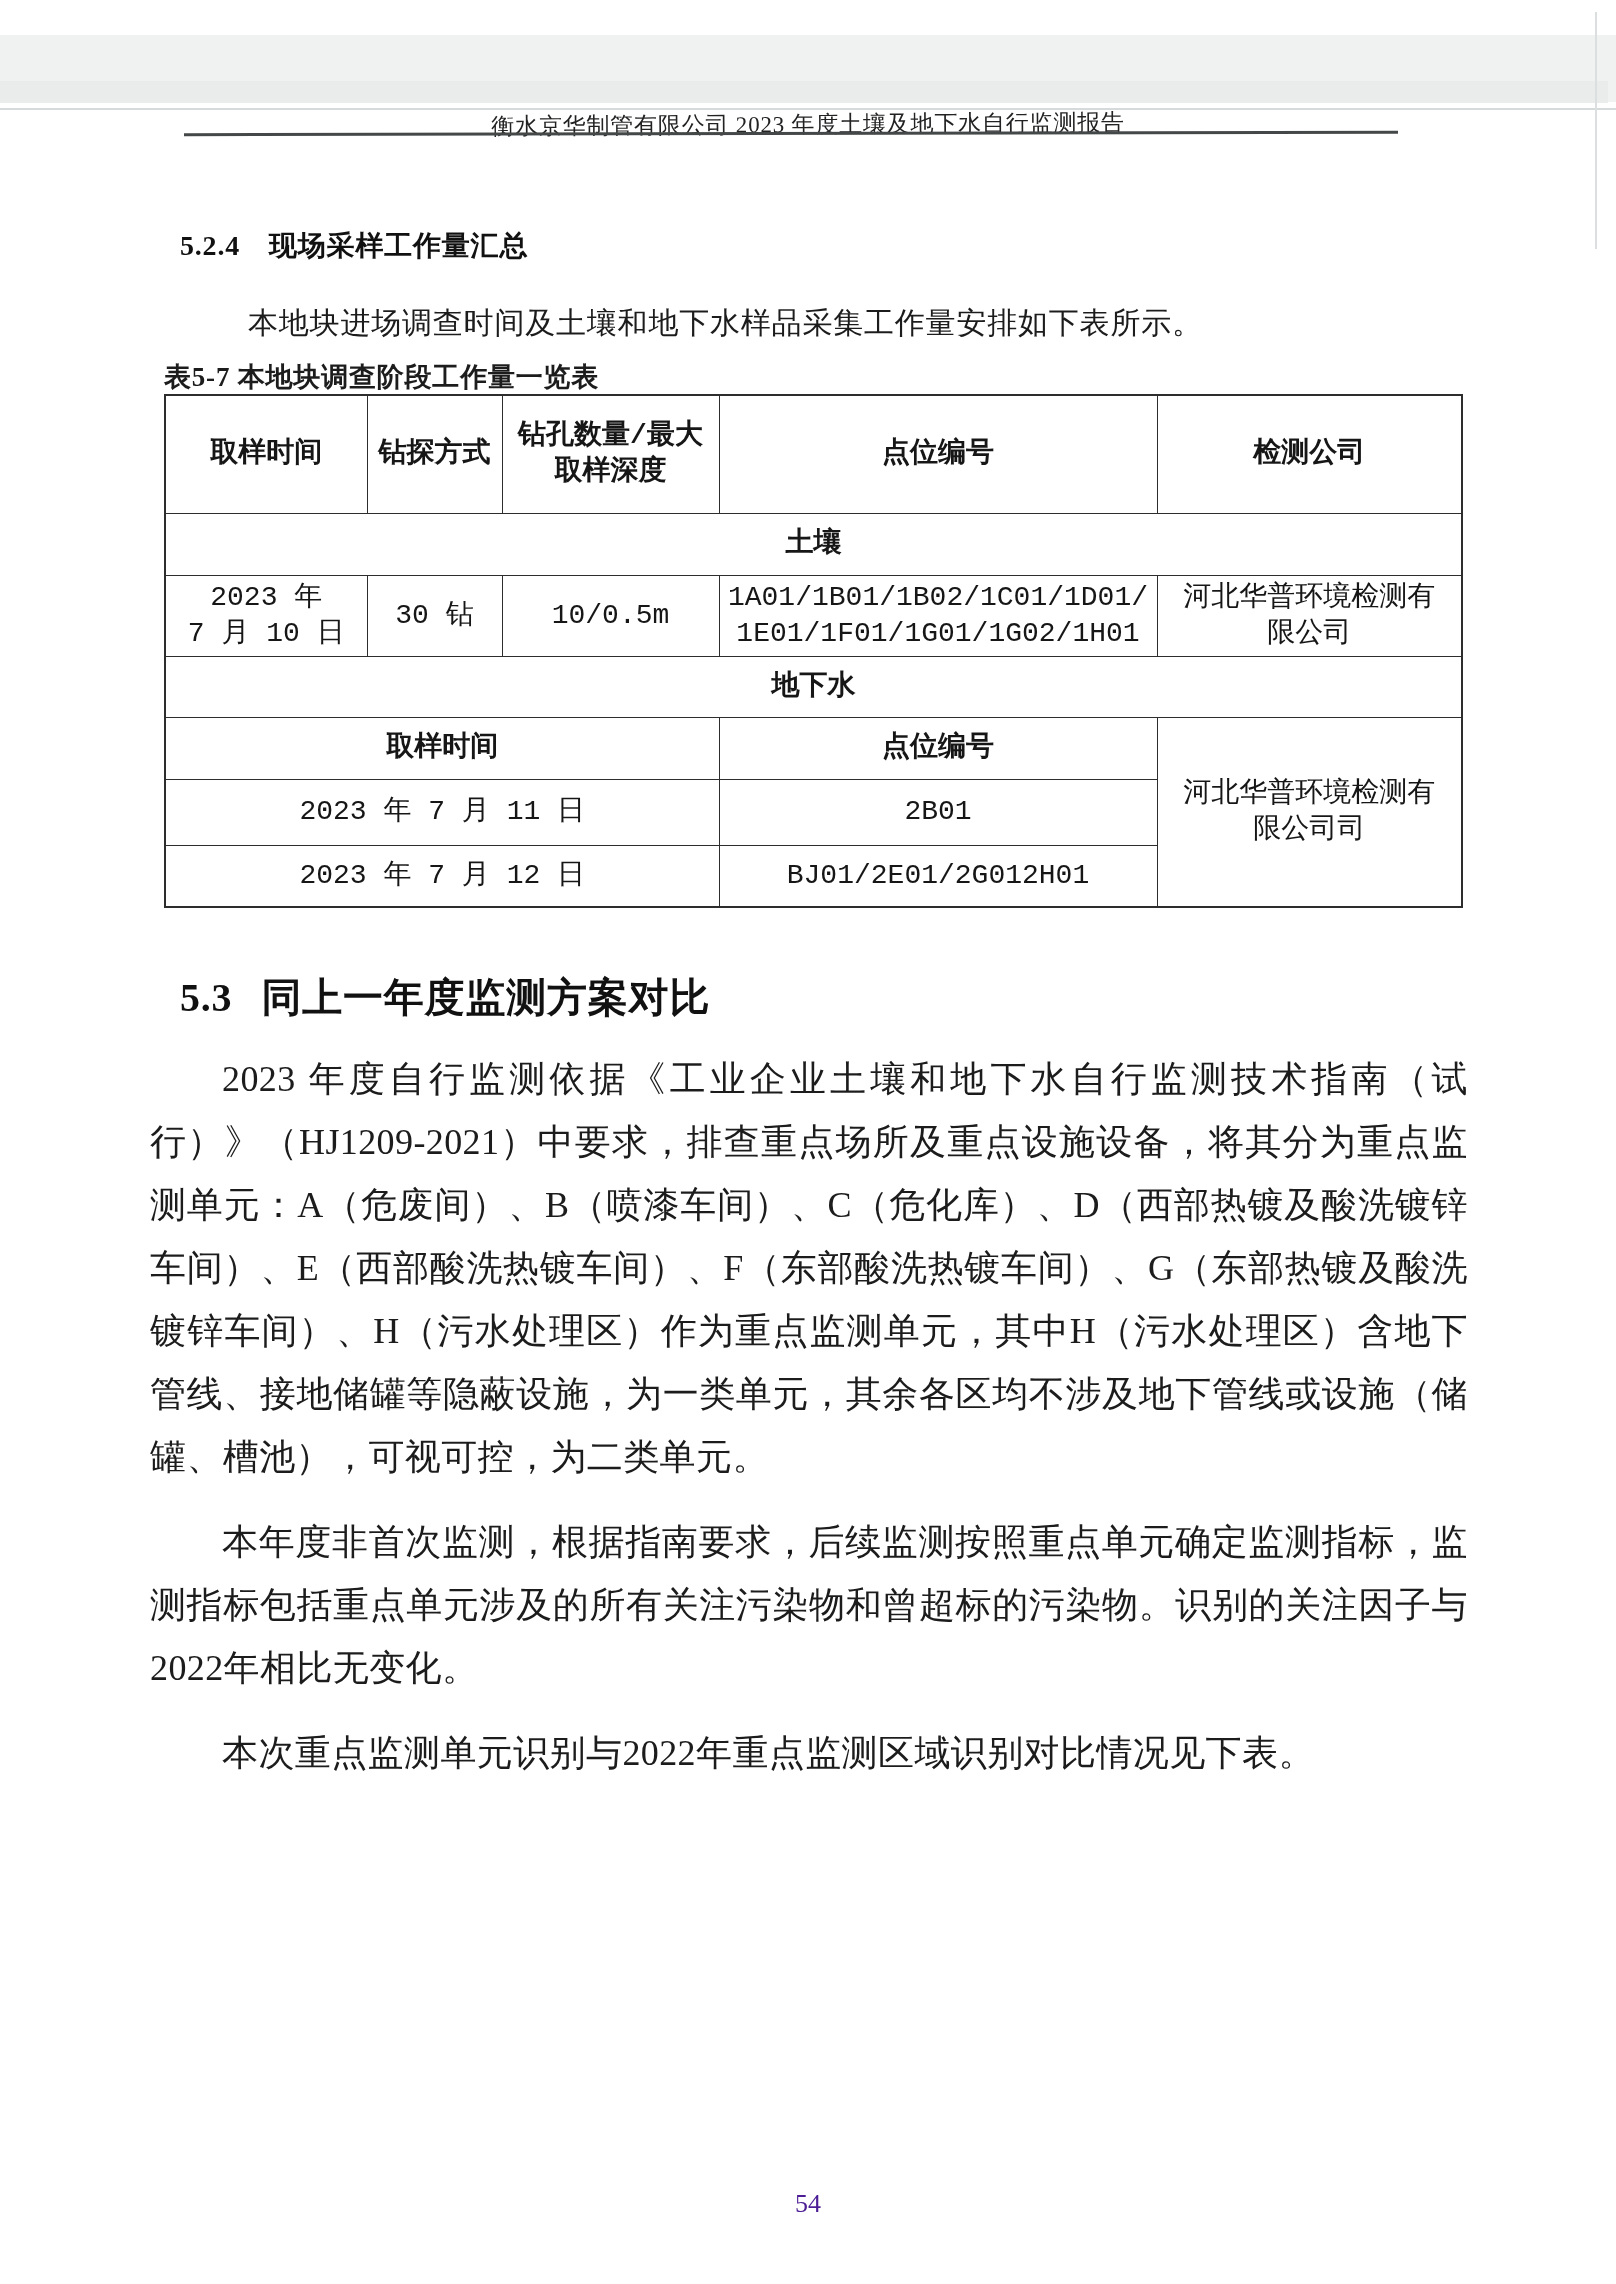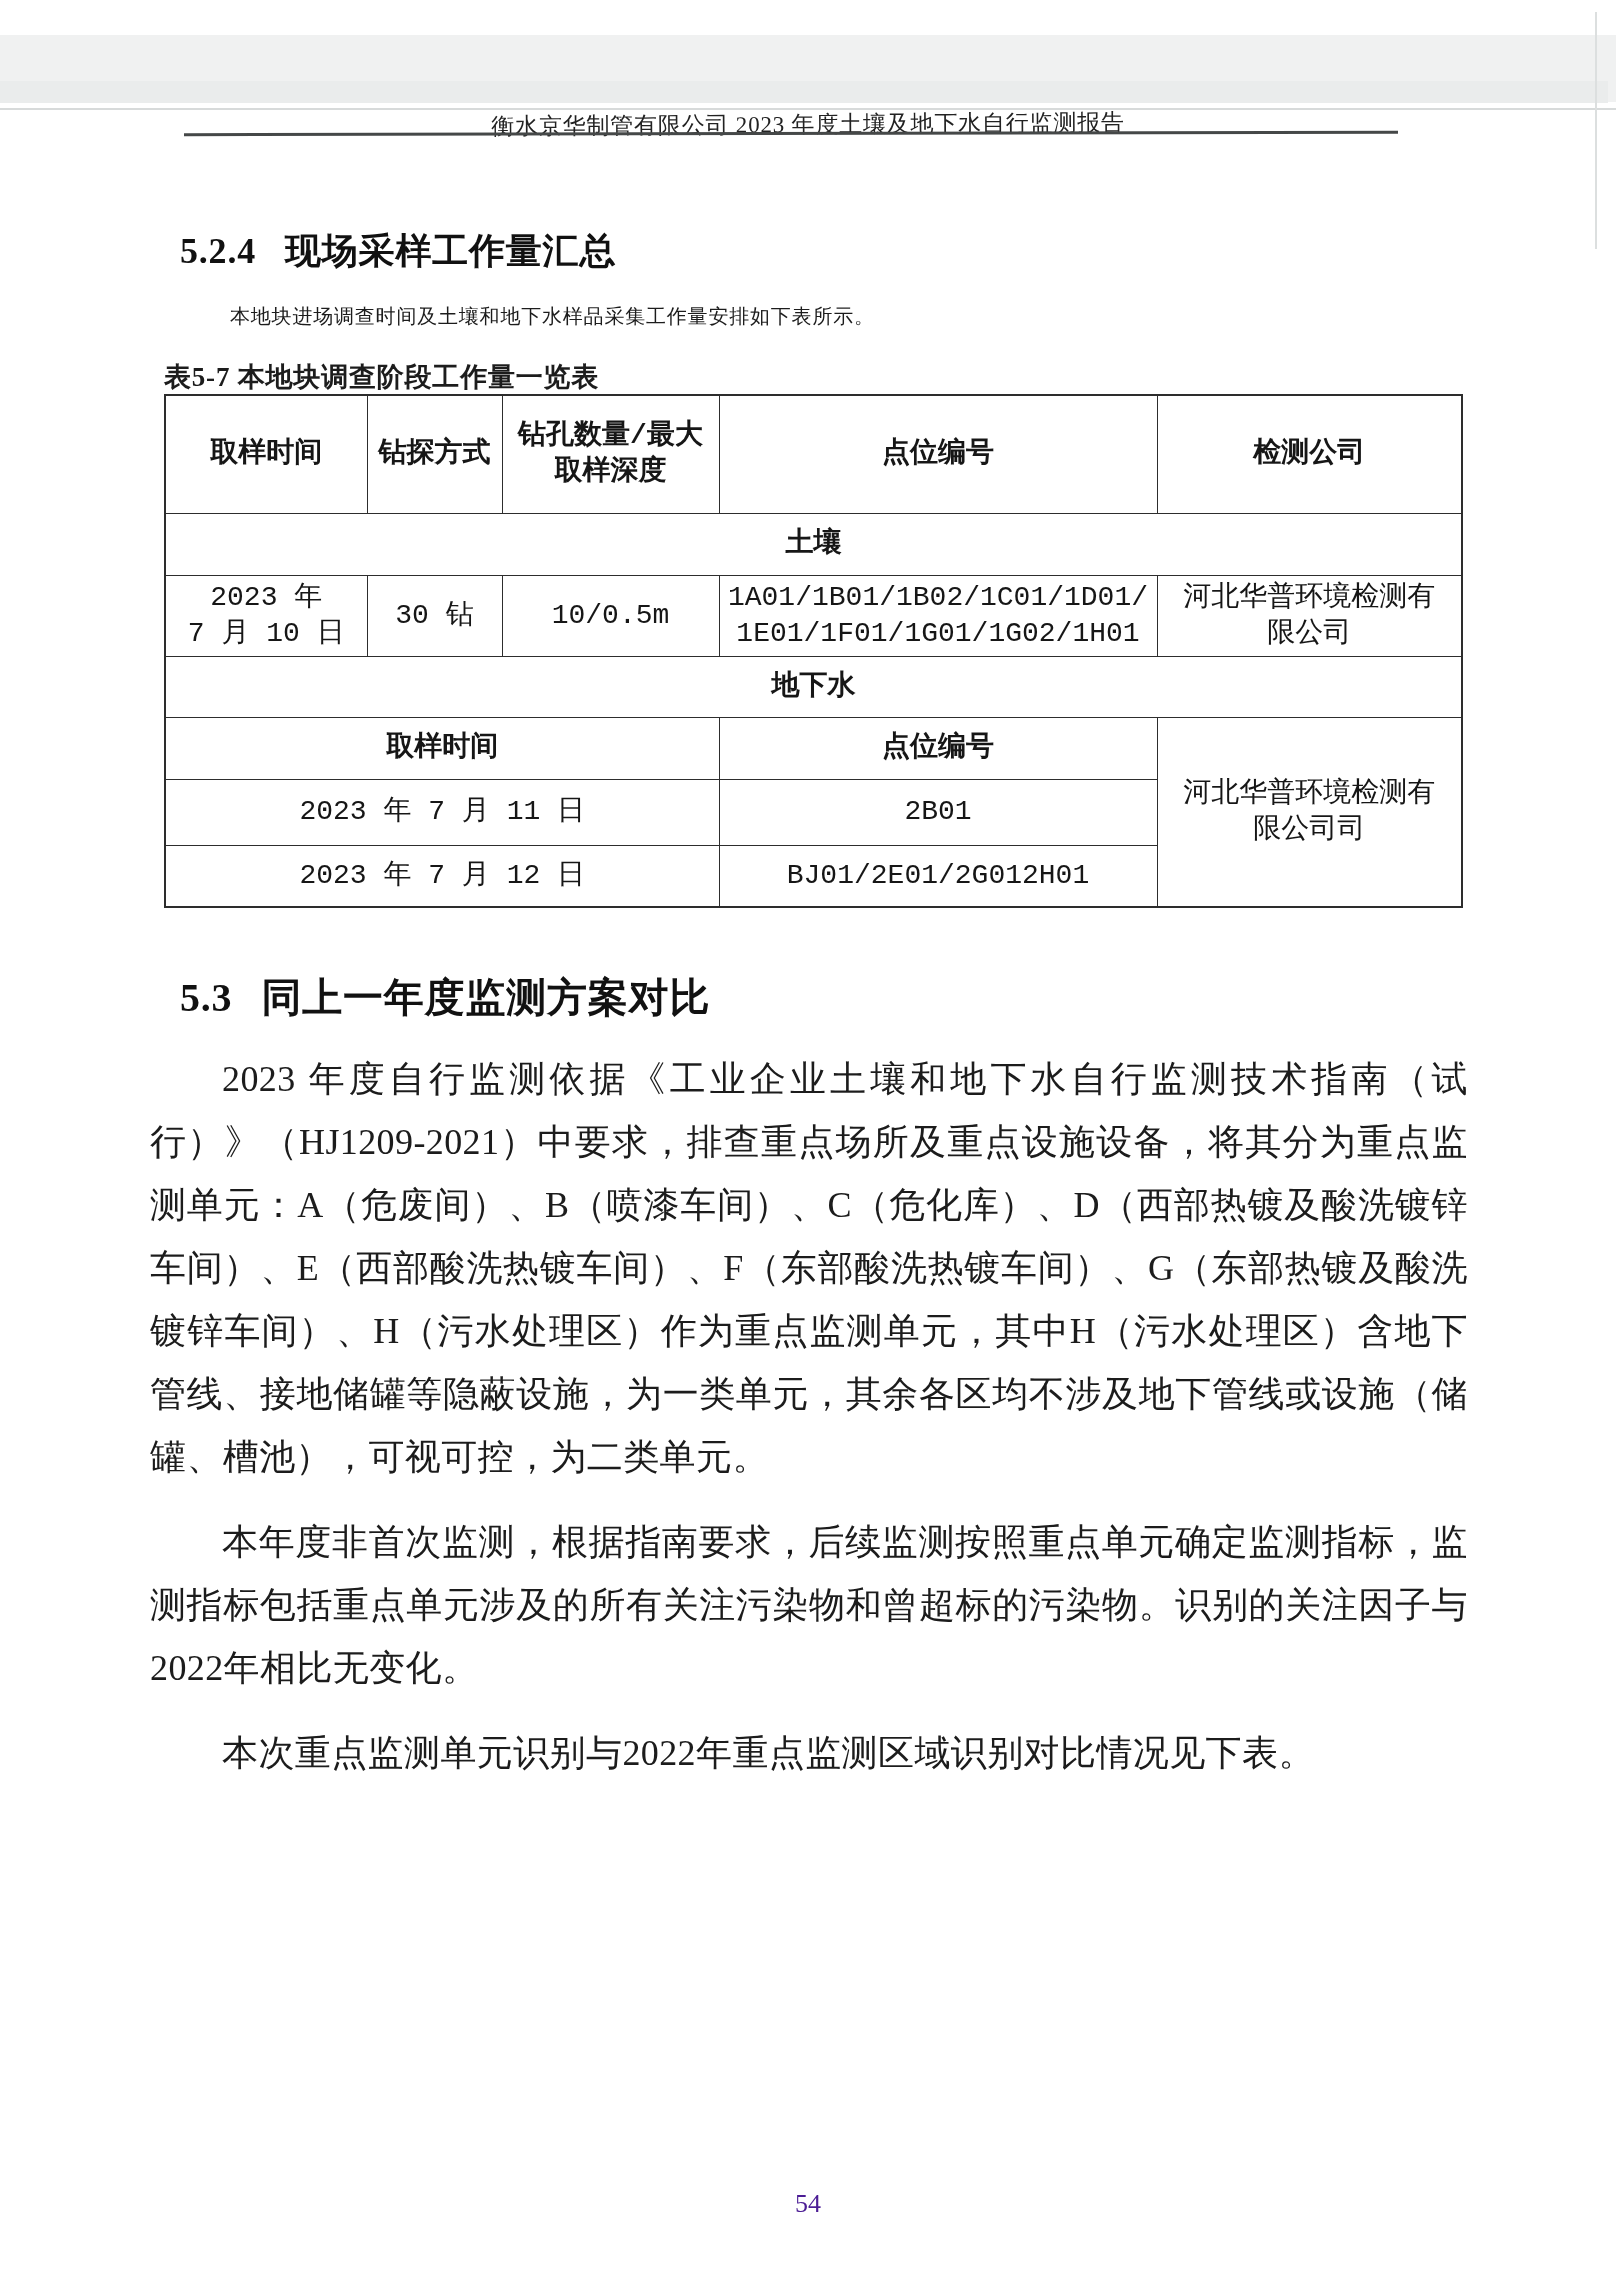--- a/index.html
+++ b/index.html
@@ -26,27 +26,27 @@
     position:absolute;left:184px;top:132px;width:1214px;height:3.4px;
     background:#454848;transform:rotate(-0.12deg);
   }
   
   .sec-heading{
     position:absolute;left:180px;
     font-weight:bold;color:#111;
     font-family:"Liberation Serif","DejaVu Serif",serif;
     letter-spacing:0.8px;white-space:nowrap;
   }
-  #sec-524{top:227px;font-size:36px;}
+  #sec-524{top:227px;font-size:28px;}
   #sec-53{top:970px;font-size:40px;}
   .sec-heading .num{margin-right:29px;}
   
   .intro-line{
-    position:absolute;left:230px;top:303px;
-    font-size:20px;letter-spacing:0.8px;white-space:nowrap;
+    position:absolute;left:248px;top:303px;
+    font-size:30px;letter-spacing:0.8px;white-space:nowrap;
   }
   .body-par{
     position:absolute;left:150px;width:1318px;
     font-size:36px;line-height:63px;
     text-align:justify;text-indent:2em;
     letter-spacing:0.4px;
   }
   #par-1{top:1048px;}
   #par-2{top:1511px;}
   #par-3{top:1722px;}

